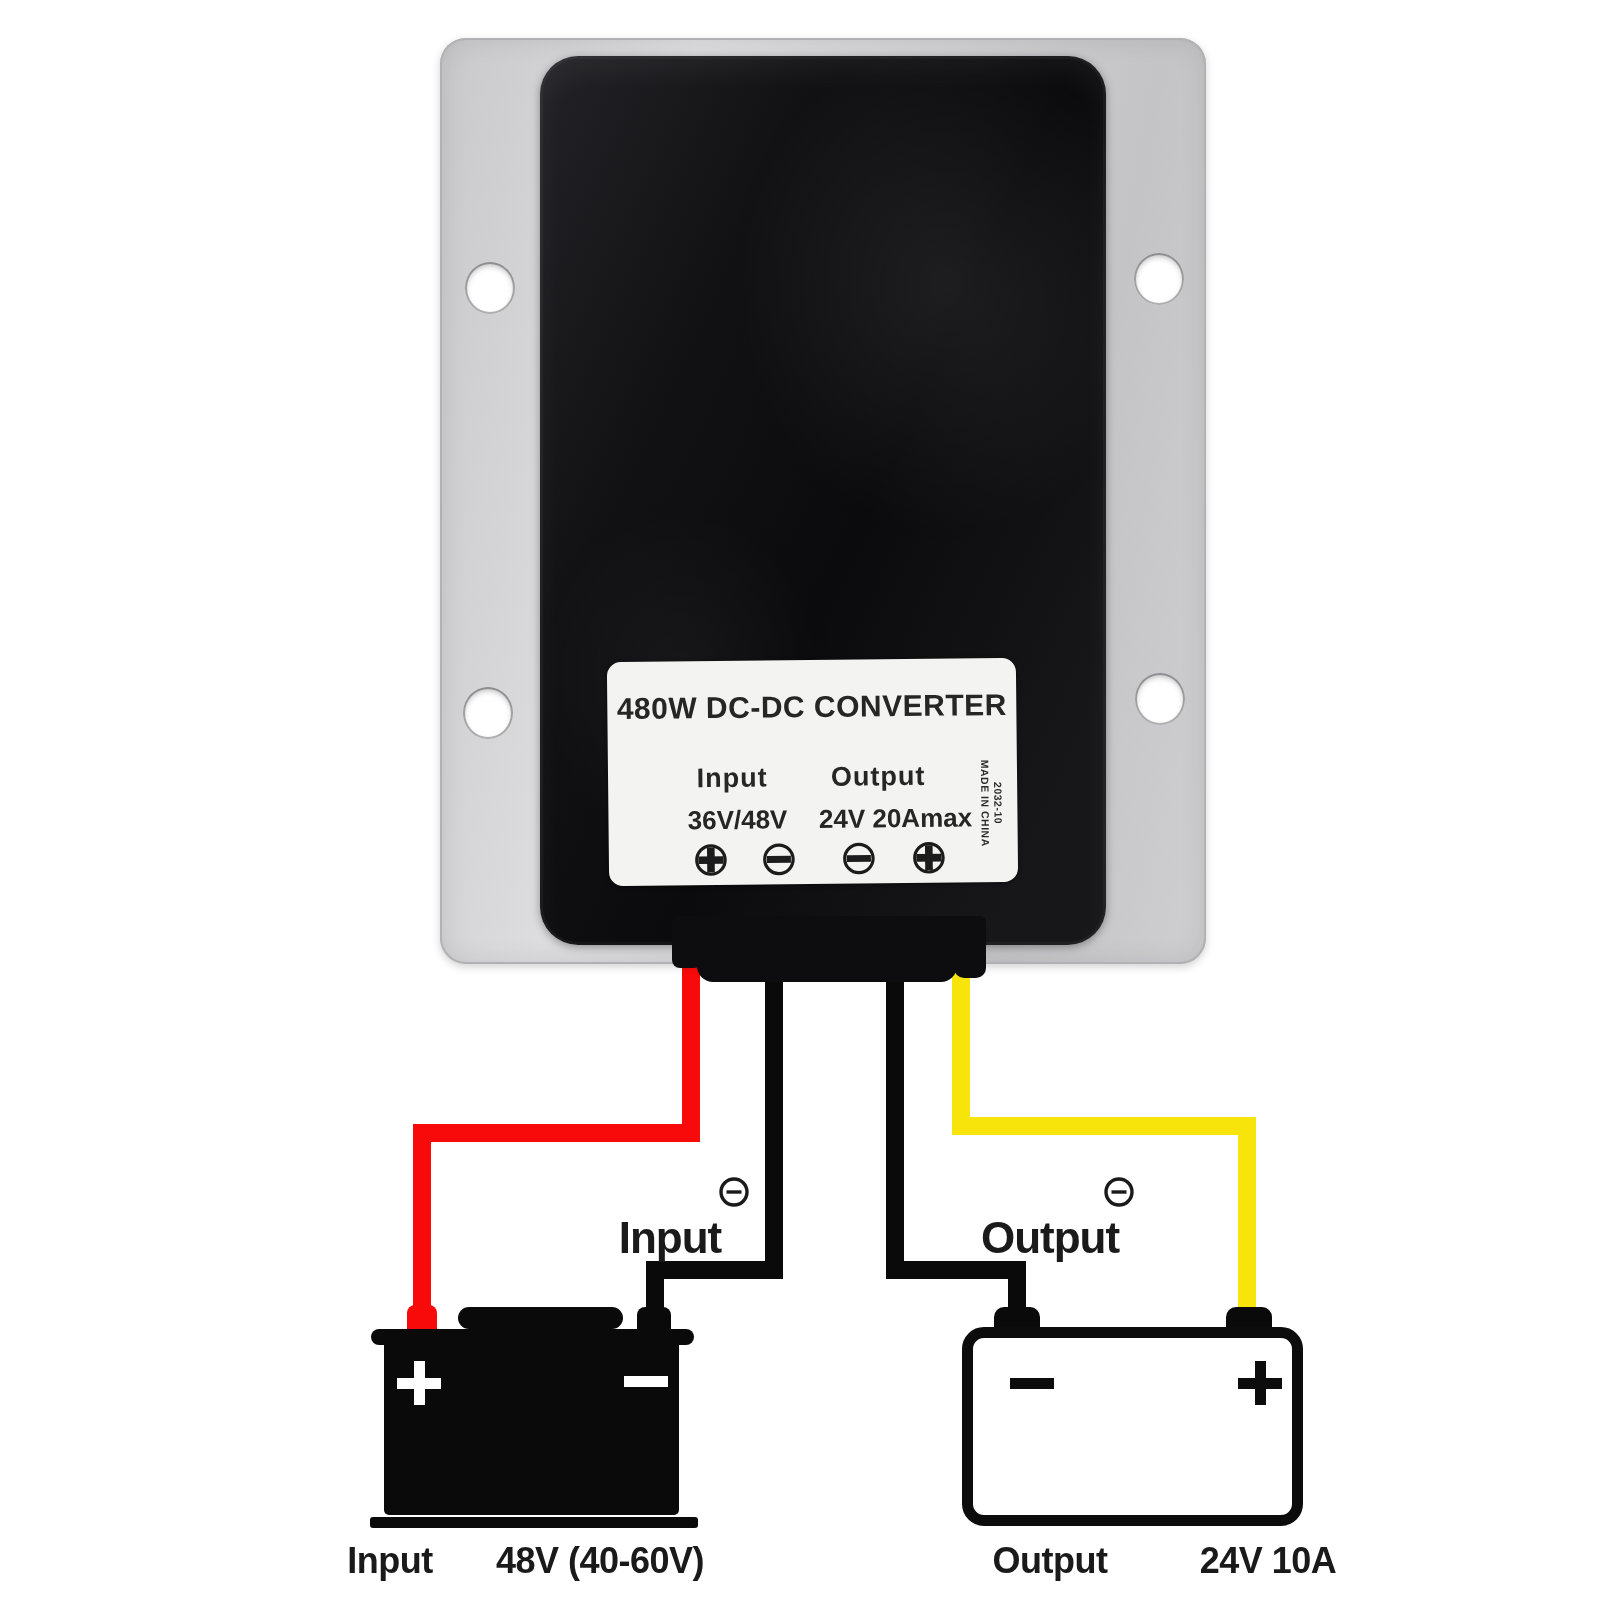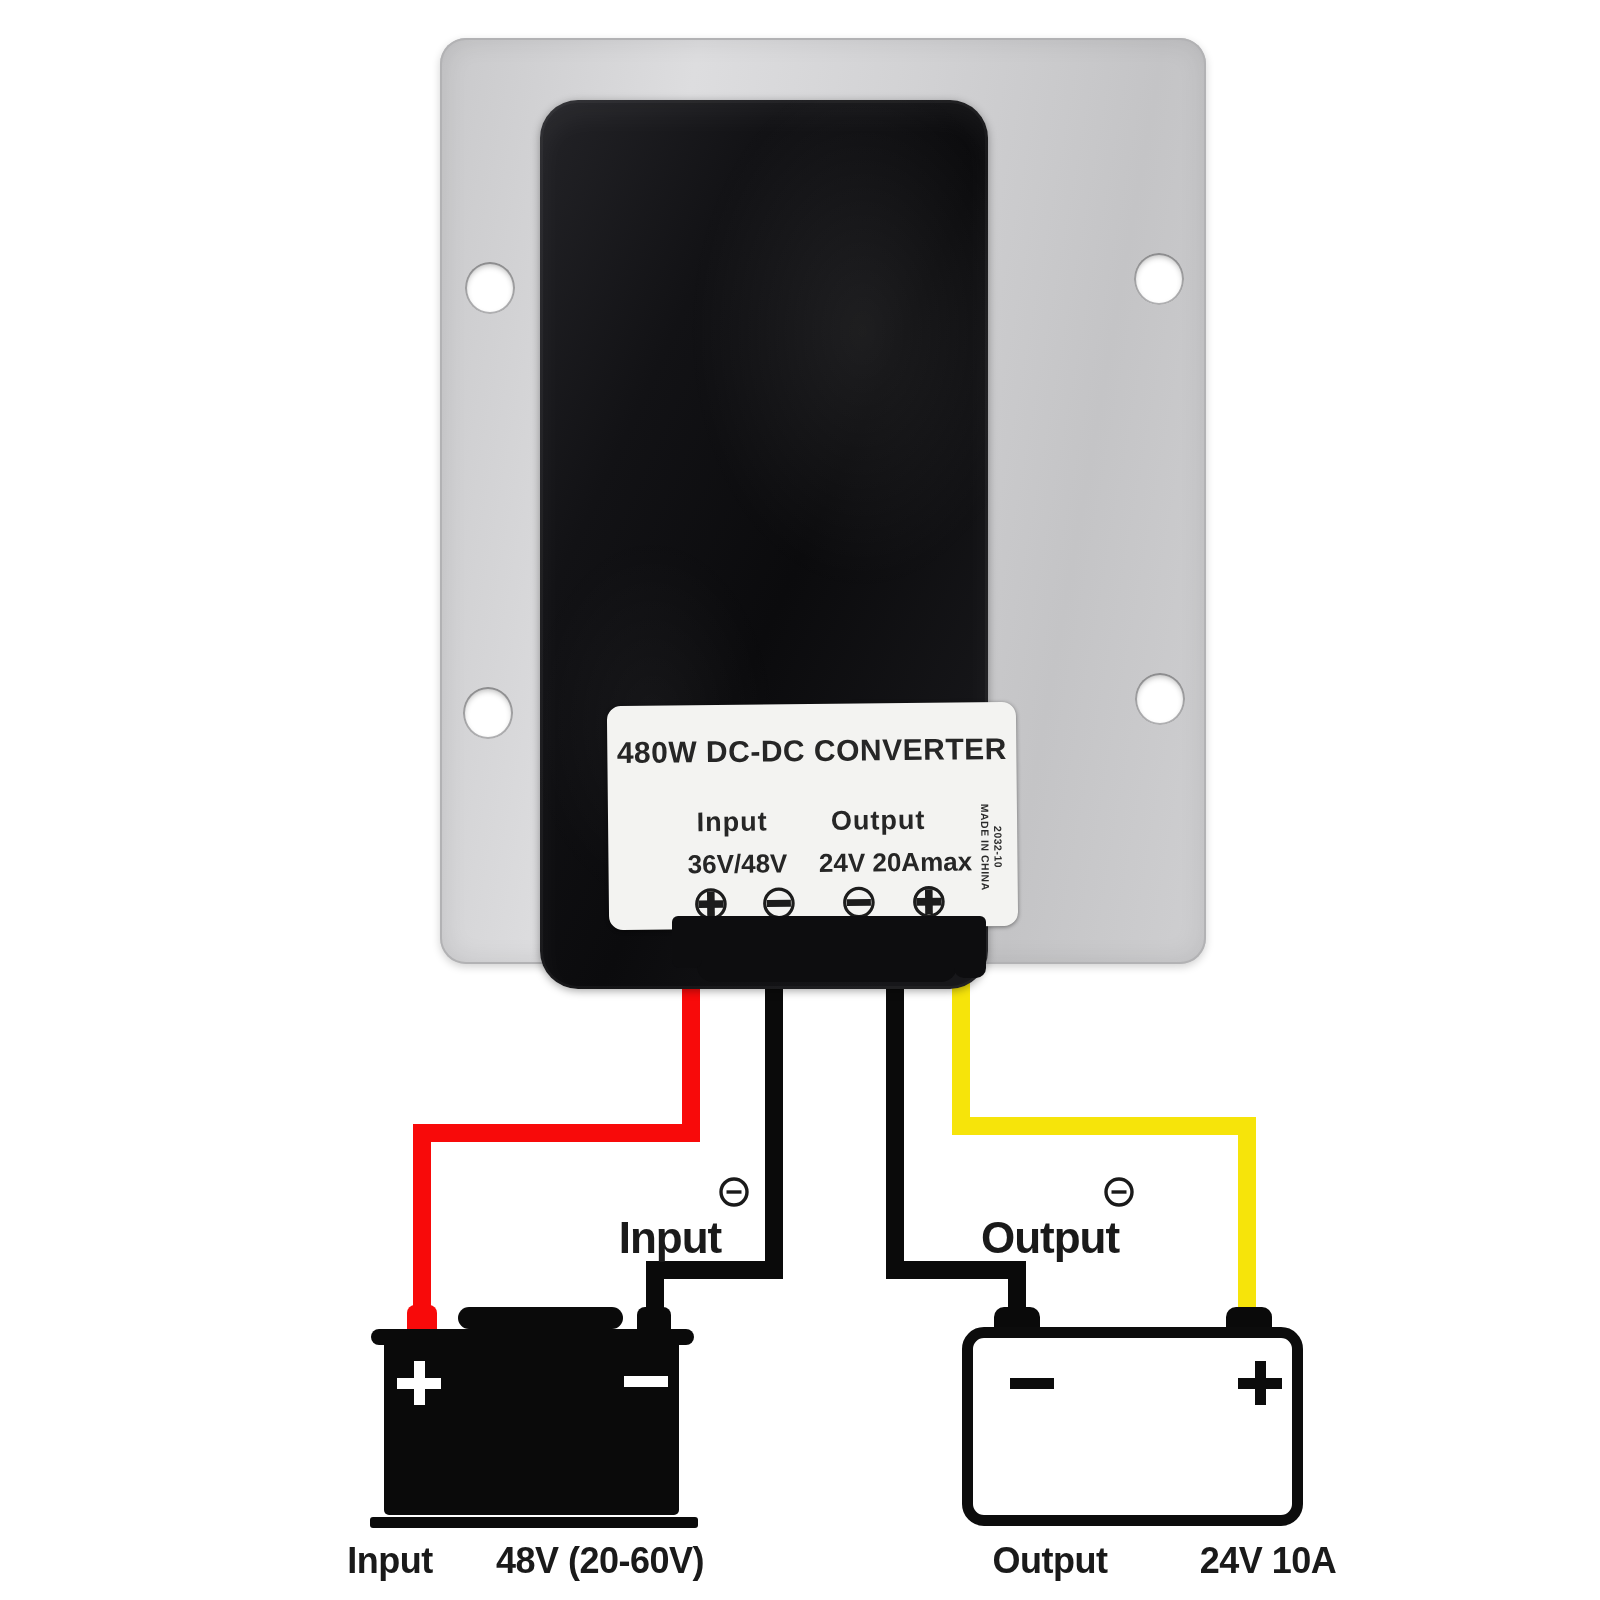--- a/index.html
+++ b/index.html
@@ -17,24 +17,23 @@
   }
   .hole{
     position:absolute;width:50px;height:52px;border-radius:50%;background:#ffffff;
     box-shadow:inset 0 3px 6px rgba(0,0,0,0.30), inset 0 0 0 2px #b6b6b8;
   }
   .hole.tl{left:--0px;left:25px;top:224px;}
   .hole.tr{left:694px;top:215px;}
   .hole.bl{left:23px;top:649px;}
   .hole.br{left:695px;top:635px;}
   .body{
-    left:540px;top:56px;width:448px;height:889px;border-radius:38px;
+    left:540px;top:56px;width:566px;height:889px;border-radius:38px;
     background:linear-gradient(115deg,#232327 0%,#121215 28%,#0b0b0d 55%,#17171a 88%);
     box-shadow:inset 0 0 0 3px rgba(255,255,255,0.04), inset 0 16px 30px rgba(255,255,255,0.05), 0 2px 8px rgba(0,0,0,0.35);
-    margin-top:44px;
   }
   .sheen{
     position:absolute;left:0;top:0;width:100%;height:100%;border-radius:38px;
     background:radial-gradient(ellipse 60% 45% at 72% 26%,rgba(255,255,255,0.075),transparent 65%),
                radial-gradient(ellipse 40% 30% at 25% 70%,rgba(255,255,255,0.04),transparent 70%);
   }
   .spec-label{
     position:absolute;left:68px;top:604px;width:409px;height:224px;border-radius:14px;
     background:var(--label-bg,#f3f3f1);color:var(--label-text,#262626);
     transform:rotate(-0.6deg);box-shadow:0 1px 4px rgba(0,0,0,0.45);
@@ -203,16 +202,16 @@
     <div class="out-batt-body">
       <div class="sym" style="left:37px;top:40px;width:44px;height:11px;background:#0c0c0c;"></div>
       <div class="sym" style="left:265px;top:23px;width:44px;height:44px;">
         <div class="bar" style="left:0;top:16.5px;width:44px;height:11px;background:#0c0c0c;"></div>
         <div class="bar" style="left:16.5px;top:0;width:11px;height:44px;background:#0c0c0c;"></div>
       </div>
     </div>
   </div>
 
   <div class="caption" style="left:330px;width:120px;">Input</div>
-  <div class="caption" style="left:470px;width:260px;">48V (20-60V)</div>
+  <div class="caption" style="left:470px;width:260px;">48V (40-60V)</div>
   <div class="caption" style="left:930px;width:240px;">Output</div>
   <div class="caption" style="left:1148px;width:240px;">24V 10A</div>
 </div>
 
 </body></html>

